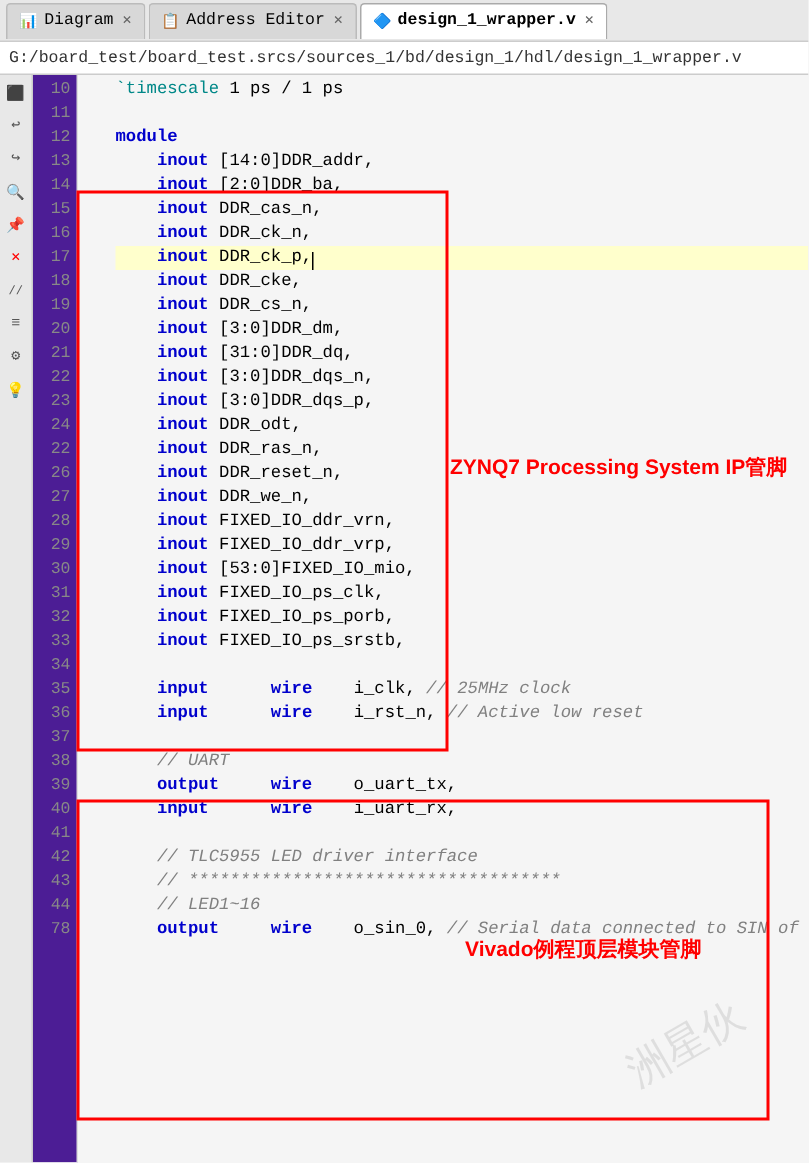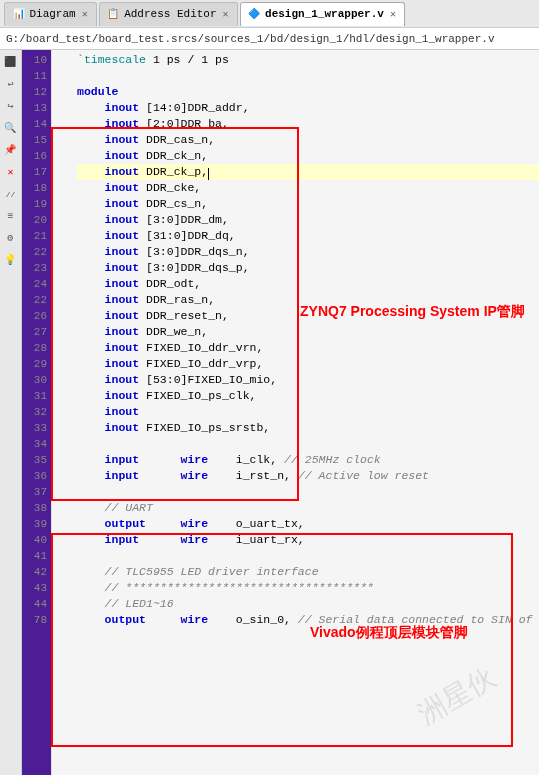--- a/index.html
+++ b/index.html
@@ -331,21 +331,21 @@
 
         <div class="code-line">
           <span style="color:#0000cc; font-weight:bold;">    inout</span><span> [53:0]FIXED_IO_mio,</span>
         </div>
 
         <div class="code-line">
           <span style="color:#0000cc; font-weight:bold;">    inout</span><span> FIXED_IO_ps_clk,</span>
         </div>
 
         <div class="code-line">
-          <span style="color:#0000cc; font-weight:bold;">    inout</span>
+          <span style="color:#0000cc; font-weight:bold;">    inout</span><span> FIXED_IO_ps_porb,</span>
         </div>
 
         <div class="code-line">
           <span style="color:#0000cc; font-weight:bold;">    inout</span><span> FIXED_IO_ps_srstb,</span>
         </div>
 
         <div class="code-line empty">&nbsp;</div>
 
         <div class="code-line">
           <span style="color:#0000cc; font-weight:bold;">    input</span><span>      </span><span style="color:#0000cc; font-weight:bold;">wire</span><span>    i_clk, </span><span style="color:#808080; font-style:italic;">// 25MHz clock</span>

